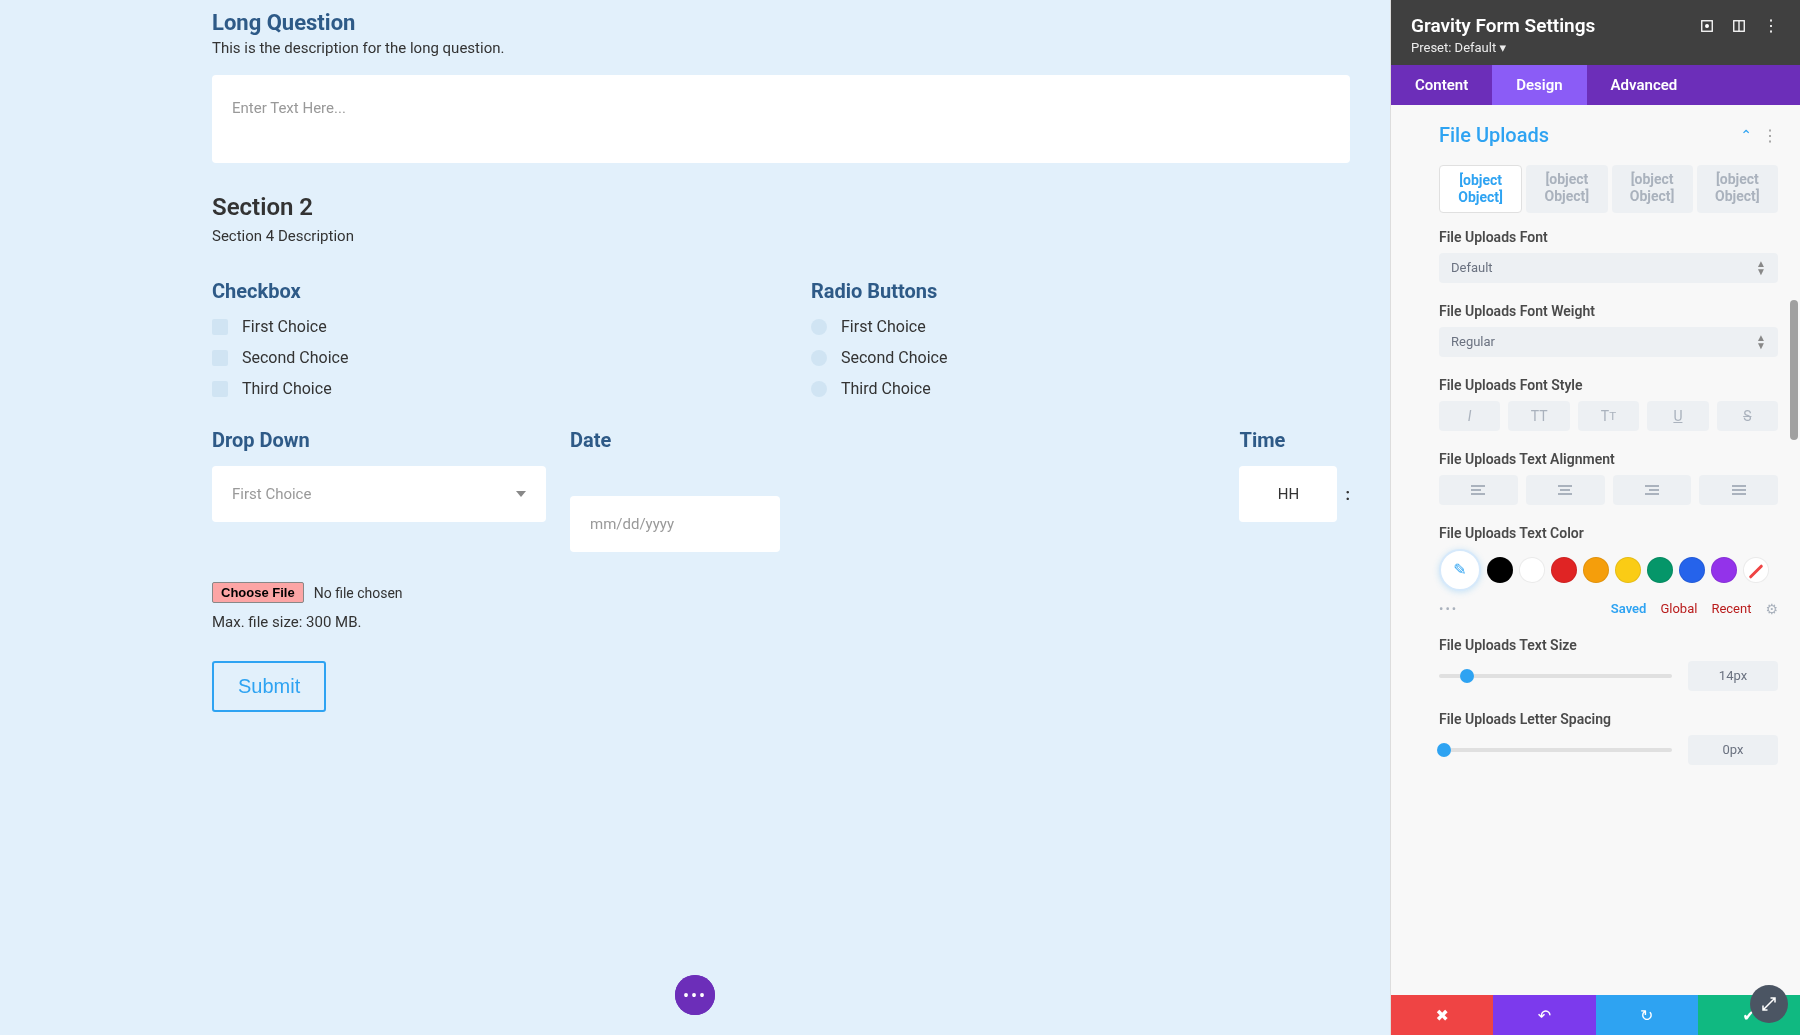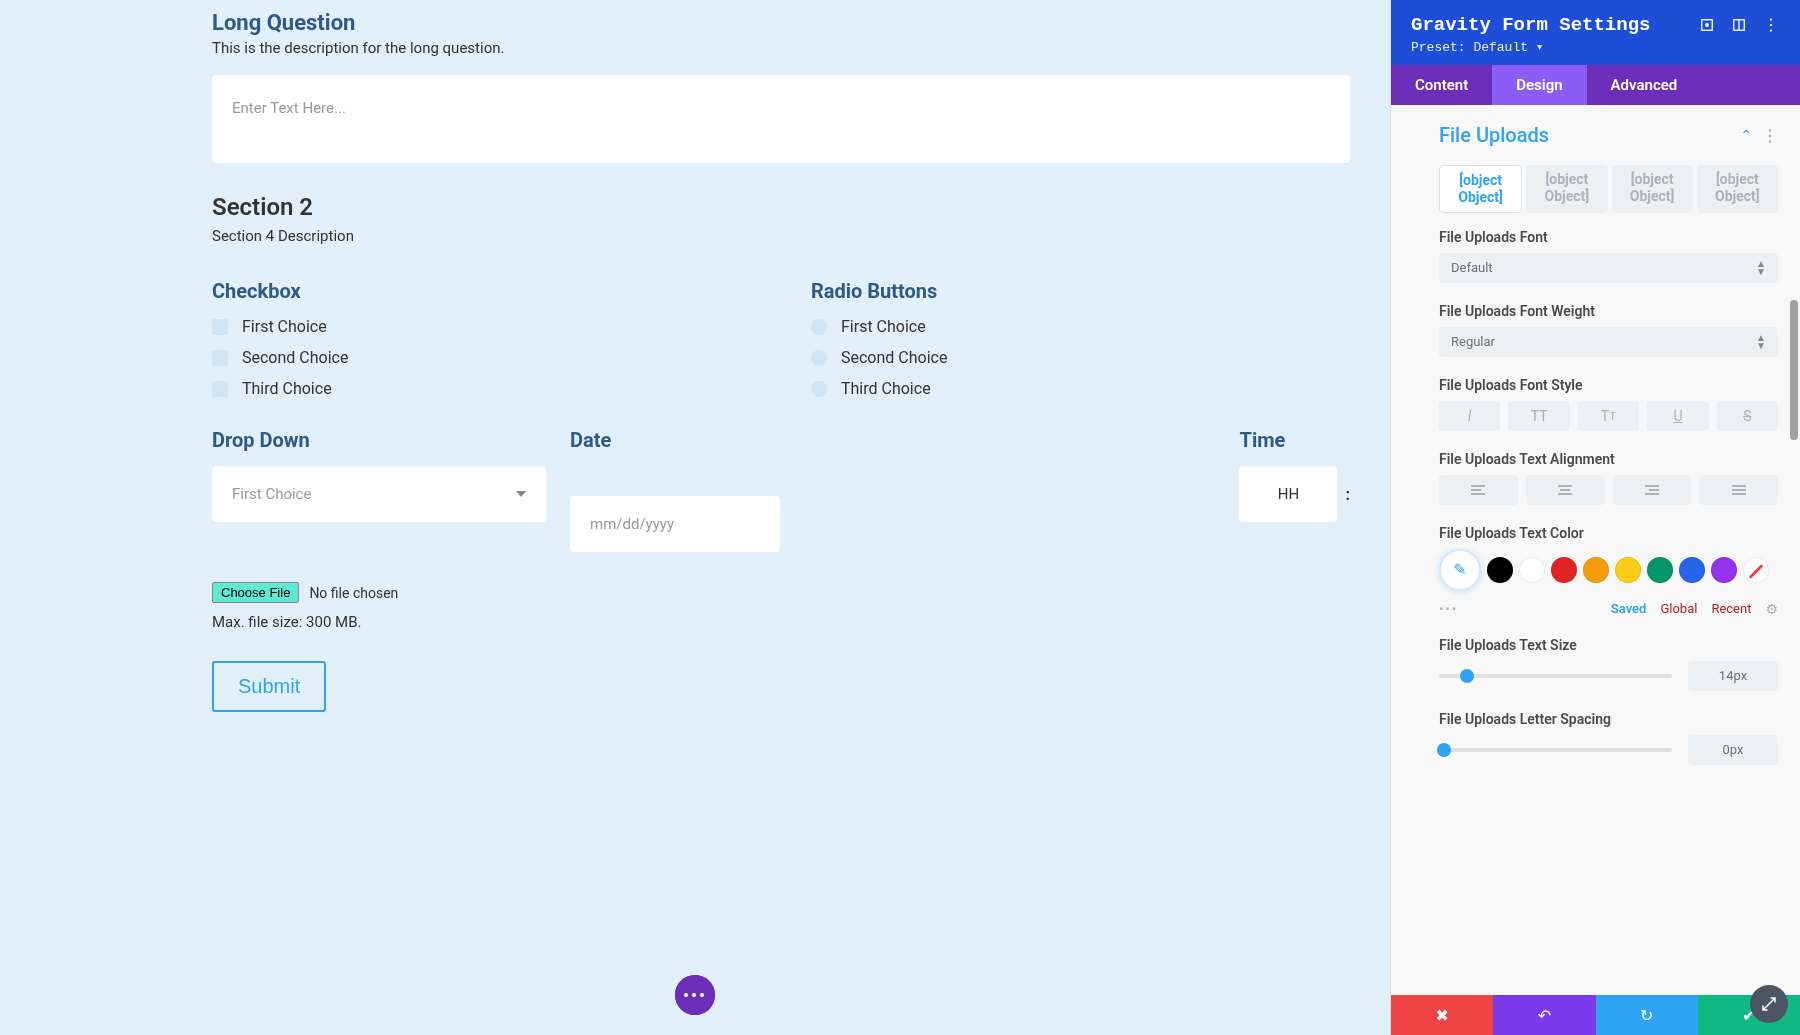--- a/index.html
+++ b/index.html
@@ -26,29 +26,29 @@
 .col-date { width: 210px; }
 .col-time { margin-left: auto; margin-right: 0; }
 .select-box { background: #fff; border-radius: 4px; height: 56px; display: flex; align-items: center; padding: 0 20px; color: #999; font-size: 15px; position: relative; }
 .select-box .caret { margin-left: auto; width: 0; height: 0; border-left: 5px solid transparent; border-right: 5px solid transparent; border-top: 6px solid #888; }
 .date-box { background: #fff; border-radius: 4px; height: 56px; display: flex; align-items: center; padding: 0 20px; color: #999; font-size: 15px; margin-top: 44px; }
 .time-wrap { display: flex; align-items: center; gap: 8px; }
 .time-box { background: #fff; border-radius: 4px; width: 98px; height: 56px; display: flex; align-items: center; justify-content: center; color: #333; font-size: 15px; }
 .time-colon { color: #333; font-weight: 700; }
 .file-label-row { margin-bottom: 10px; }
 .file-input-row { display: flex; align-items: center; gap: 10px; margin-bottom: 10px; }
-.choose-btn { background: #5eead4; border: 1px solid #888; padding: 2px 8px; font-size: 13px; border-radius: 2px; }
+.choose-btn { background: #fca5a5; border: 1px solid #888; padding: 2px 8px; font-size: 13px; border-radius: 2px; font-weight: bold; }
 .no-file { font-size: 14px; color: #333; }
 .max-size { font-size: 15px; color: #333; margin-bottom: 30px; }
 .submit-btn { border: 2px solid #2ea3f2; color: #2ea3f2; background: transparent; padding: 12px 24px; font-size: 20px; border-radius: 3px; cursor: pointer; }
 .fab-dots { position: absolute; left: 50%; transform: translateX(-50%); bottom: 20px; width: 40px; height: 40px; border-radius: 50%; background: #6c2eb9; display: flex; align-items: center; justify-content: center; color: #fff; font-size: 18px; letter-spacing: 2px; }
 
 
 .panel { width: 410px; background: #f8f8f8; display: flex; flex-direction: column; border-left: 1px solid #ddd; position: relative; }
-.panel-header { background: #1d4ed8; color: #fff; padding: 14px 20px 10px; font-family: Liberation Mono, monospace; }
+.panel-header { background: #404040; color: #fff; padding: 14px 20px 10px; }
 .panel-title-row { display: flex; align-items: center; }
 .panel-title { font-size: 19px; font-weight: 600; flex: 1; }
 .panel-icon { width: 18px; height: 18px; margin-left: 14px; display: flex; align-items: center; justify-content: center; cursor: pointer; }
 .panel-preset { font-size: 13px; opacity: .9; margin-top: 3px; }
 .tabs { display: flex; background: #6c2eb9; }
 .tab { flex: 0 0 auto; padding: 11px 24px; color: #fff; font-size: 15px; font-weight: 600; cursor: pointer; }
 .tab.active { background: #8b5cf6; }
 .panel-body { flex: 1; overflow-y: auto; padding: 18px 22px 20px 48px; position: relative; }
 .section-header { display: flex; align-items: center; margin-bottom: 18px; }
 .section-header-title { color: #2ea3f2; font-size: 20px; font-weight: 500; flex: 1; }

